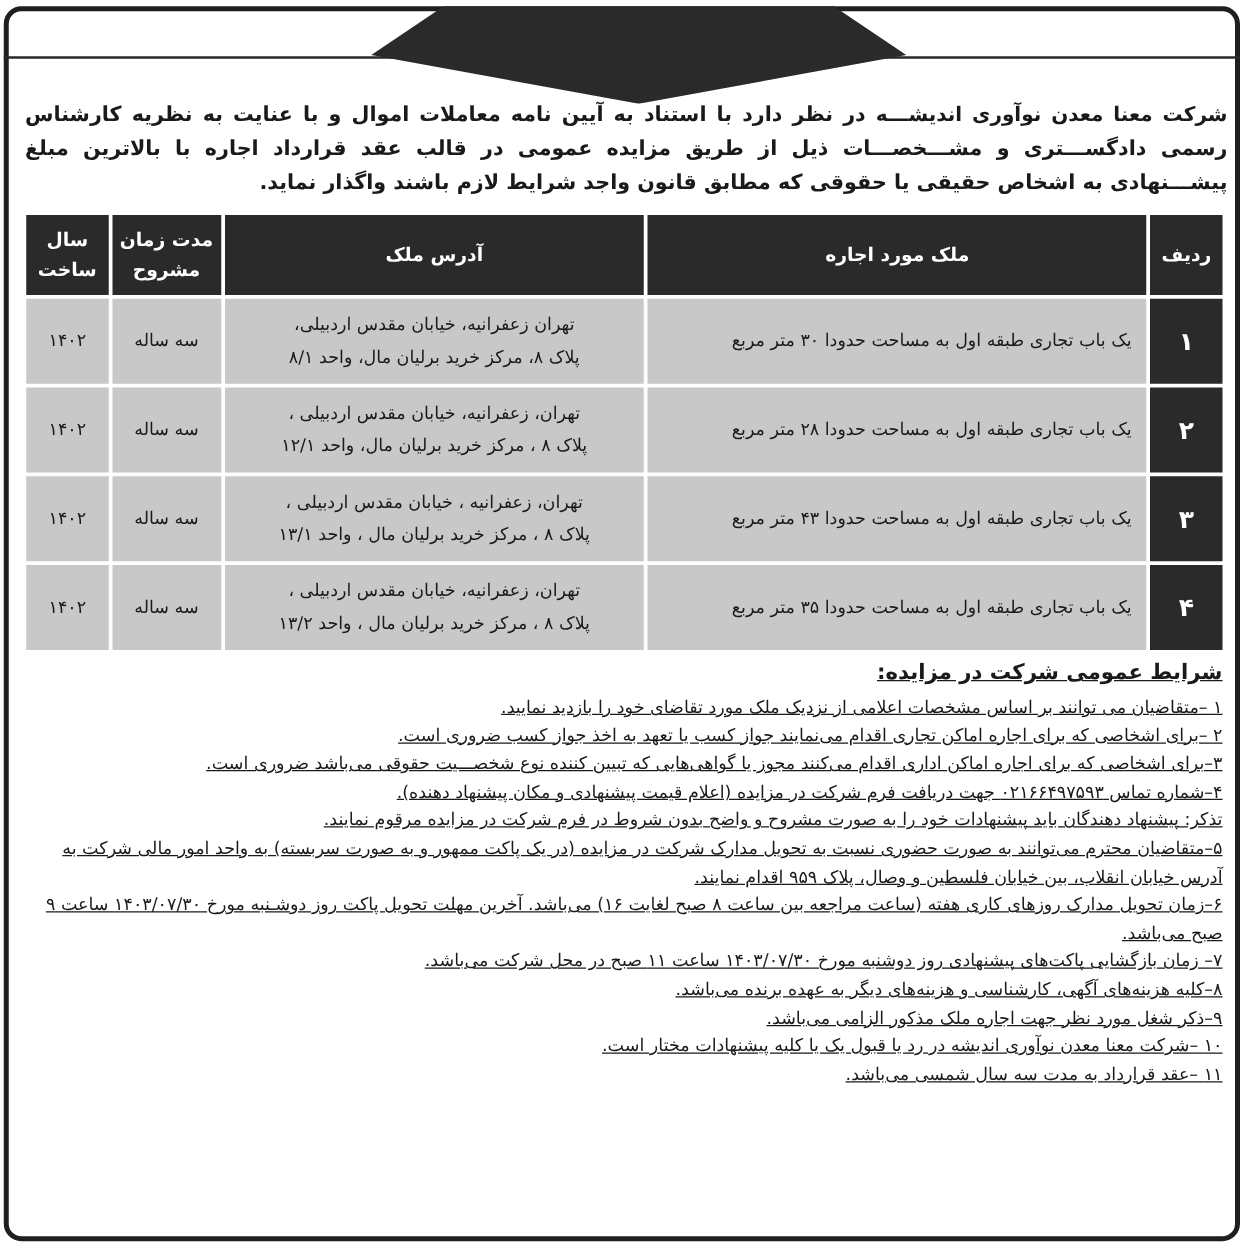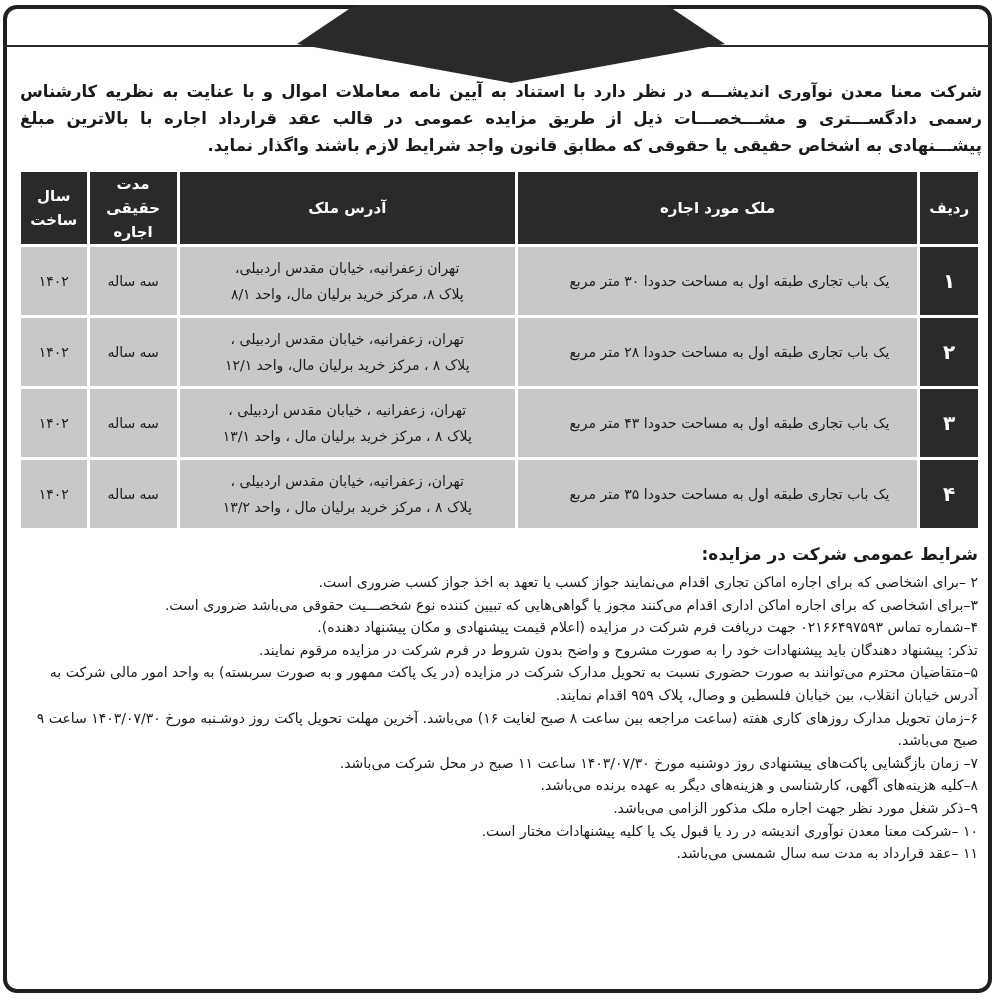--- a/index.html
+++ b/index.html
@@ -14,22 +14,22 @@
                  color: #fff; font-weight: bold; font-size: 34px; line-height: 50px; direction: rtl; }
   .intro { position: absolute; left: 20px; right: 18px; top: 78px; direction: rtl; text-align: justify;
            font-size: 16.5px; line-height: 27px; font-weight: bold; }
   .intro .company { font-size: 16px; }
   table.lease { position: absolute; left: 18px; top: 169px; width: 963px; border-collapse: separate;
                 border-spacing: 3px; direction: rtl; }
   table.lease th { background: #2a2a2a; color: #fff; font-weight: bold; font-size: 15px; height: 64px;
                    line-height: 24px; text-align: center; padding: 0 4px; }
   table.lease td { background: #c8c8c8; font-size: 14px; height: 66px; text-align: center; line-height: 26px; }
   table.lease td.num { background: #2a2a2a; color: #fff; font-weight: bold; font-size: 20px; width: 50px; }
-  table.lease td.prop { text-align: right; padding-right: 28px; }
-  .terms { position: absolute; left: 22px; right: 22px; top: 540px; direction: rtl; text-align: right; }
+  table.lease td.prop { text-align: right; padding-right: 12px; }
+  .terms { position: absolute; left: 22px; right: 22px; top: 524px; direction: rtl; text-align: right; text-decoration: underline; }
   .terms h2 { margin: 0 0 3px 0; font-size: 17px; font-weight: bold; line-height: 28px; }
   .terms p { margin: 0; font-size: 14px; line-height: 22.6px; }
 </style>
 </head>
 <body>
 
 <div class="frame"></div>
 <div class="title-line"></div>
 
 <div class="banner">
@@ -41,21 +41,21 @@
 <div class="intro">
   <span class="company">شرکت معنا معدن نوآوری اندیشـــه</span><span> در نظر دارد با استناد به آیین نامه معاملات اموال و با عنایت به نظریه کارشناس رسمی دادگســـتری و مشـــخصـــات ذیل از طریق مزایده عمومی در قالب عقد قرارداد اجاره با بالاترین مبلغ پیشـــنهادی به اشخاص حقیقی یا حقوقی که مطابق قانون واجد شرایط لازم باشند واگذار نماید.</span>
 </div>
 
 <table class="lease">
   <thead>
     <tr>
       <th style="width:50px">ردیف</th>
       <th style="width:404px">ملک مورد اجاره</th>
       <th style="width:338px">آدرس ملک</th>
-      <th style="width:80px">مدت حقیقی اجاره</th>
+      <th style="width:80px">مدت زمان مشروح</th>
       <th style="width:58px">سال ساخت</th>
     </tr>
   </thead>
   <tbody>
     <tr>
       <td class="num">۱</td>
       <td class="prop">یک باب تجاری طبقه اول به مساحت حدودا ۳۰ متر مربع</td>
       <td>
           <div>تهران زعفرانیه، خیابان مقدس اردبیلی،</div>
           <div>پلاک ۸، مرکز خرید برلیان مال، واحد ۸/۱</div>
@@ -91,20 +91,21 @@
           <div>پلاک ۸ ، مرکز خرید برلیان مال ، واحد ۱۳/۲</div>
         </td>
       <td>سه ساله</td>
       <td>۱۴۰۲</td>
     </tr>
   </tbody>
 </table>
 
 <div class="terms">
   <h2>شرایط عمومی شرکت در مزایده:</h2>
+  <p>۱ –متقاضیان می توانند بر اساس مشخصات اعلامی از نزدیک ملک مورد تقاضای خود را بازدید نمایید.</p>
   <p>۲ –برای اشخاصی که برای اجاره اماکن تجاری اقدام می‌نمایند جواز کسب یا تعهد به اخذ جواز کسب ضروری است.</p>
   <p>۳–برای اشخاصی که برای اجاره اماکن اداری اقدام می‌کنند مجوز یا گواهی‌هایی که تبیین کننده نوع شخصـــیت حقوقی می‌باشد ضروری است.</p>
   <p>۴–شماره تماس ۰۲۱۶۶۴۹۷۵۹۳ جهت دریافت فرم شرکت در مزایده (اعلام قیمت پیشنهادی و مکان پیشنهاد دهنده).</p>
   <p>تذکر: پیشنهاد دهندگان باید پیشنهادات خود را به صورت مشروح و واضح بدون شروط در فرم شرکت در مزایده مرقوم نمایند.</p>
   <p>۵–متقاضیان محترم می‌توانند به صورت حضوری نسبت به تحویل مدارک شرکت در مزایده (در یک پاکت ممهور و به صورت سربسته) به واحد امور مالی شرکت به آدرس خیابان انقلاب، بین خیابان فلسطین و وصال، پلاک ۹۵۹ اقدام نمایند.</p>
   <p>۶–زمان تحویل مدارک روزهای کاری هفته (ساعت مراجعه بین ساعت ۸ صبح لغایت ۱۶) می‌باشد. آخرین مهلت تحویل پاکت روز دوشـنبه مورخ ۱۴۰۳/۰۷/۳۰ ساعت ۹ صبح می‌باشد.</p>
   <p>۷– زمان بازگشایی پاکت‌های پیشنهادی روز دوشنبه مورخ ۱۴۰۳/۰۷/۳۰ ساعت ۱۱ صبح در محل شرکت می‌باشد.</p>
   <p>۸–کلیه هزینه‌های آگهی، کارشناسی و هزینه‌های دیگر به عهده برنده می‌باشد.</p>
   <p>۹–ذکر شغل مورد نظر جهت اجاره ملک مذکور الزامی می‌باشد.</p>
   <p>۱۰ –شرکت معنا معدن نوآوری اندیشه در رد یا قبول یک یا کلیه پیشنهادات مختار است.</p>

